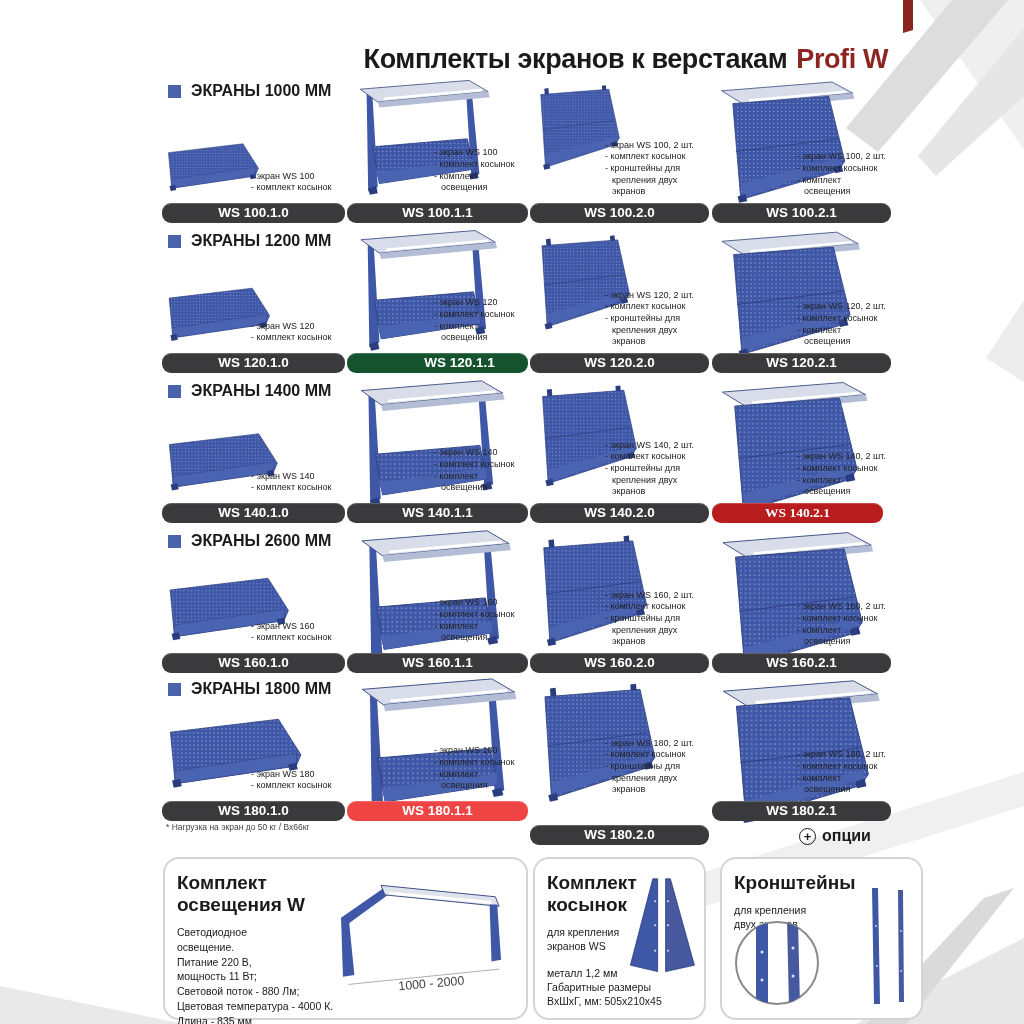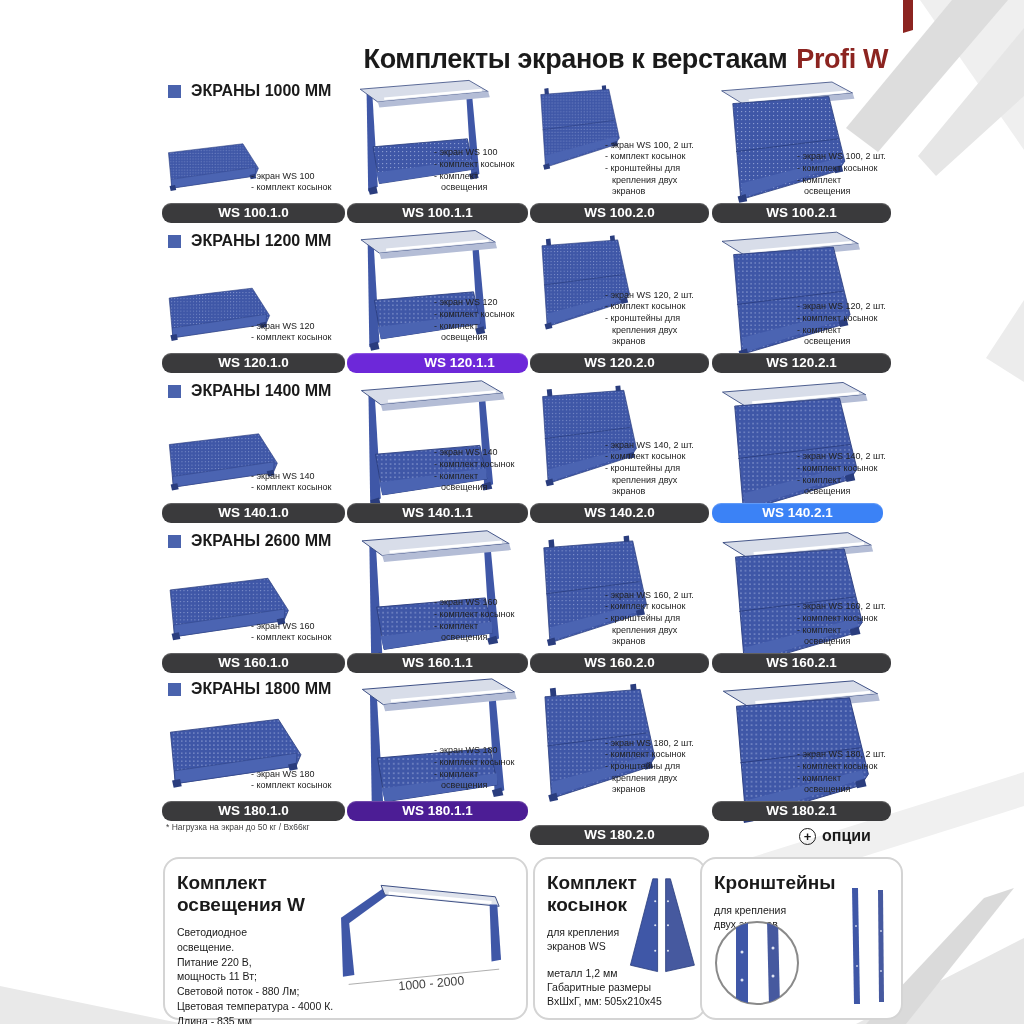--- a/index.html
+++ b/index.html
@@ -187,21 +187,21 @@
     <polygon points="34,118 155,102 156,114 38,132" fill="#4b64b2"></polygon>
     <polygon points="24,138 34,135 36,144 26,146" fill="#2a3d7e"></polygon>
     <polygon points="150,120 160,117 162,125 152,127" fill="#2a3d7e"></polygon>
           </svg>
         </div>
         <div class="bullets" style="right: 2px; bottom: 30px; width: 92px;">
           <div>- экран WS 120</div>
           <div>- комплект косынок</div>
           <div>- комплект освещения</div>
         </div>
-        <div class="label-bar" style="left: 0px; right: 0px; top: 125px; background: #6d28d9; padding-left: 44px;">WS 120.1.1</div>
+        <div class="label-bar" style="left: 0px; right: 0px; top: 125px; background: #14532d; padding-left: 44px;">WS 120.1.1</div>
       </div>
       <div class="cell" style="left: 530px; top: 228px; width: 179px; height: 146px;">
         <div class="img-wrap" style="left: 0px; top: 6px;">
           <svg width="118" height="98" viewBox="0 0 180 150">
     <polygon points="24,8 31,7 32,18 25,19" fill="#2a3d7e"></polygon>
     <polygon points="122,3 129,2 130,13 123,14" fill="#2a3d7e"></polygon>
     <polygon points="18,18 134,9 152,92 144,104 26,142" fill="#3f57a7"></polygon>
     <polygon points="18,18 134,9 152,92 144,104 26,142" fill="url(#perf)" stroke="#2a3d7e" stroke-width="1"></polygon>
     <line x1="21" y1="78" x2="143" y2="62" stroke="#2a3d7e" stroke-width="1"></line>
     <polygon points="26,122 145,90 149,98 27,140" fill="#4b64b2"></polygon>
@@ -311,21 +311,21 @@
     <polygon points="36,132 159,100 162,108 38,150" fill="#4b64b2"></polygon>
     <polygon points="32,148 42,145 44,154 34,156" fill="#2a3d7e"></polygon>
     <polygon points="152,112 162,109 164,117 154,119" fill="#2a3d7e"></polygon>
           </svg>
         </div>
         <div class="bullets" style="right: 2px; bottom: 26px; width: 92px;">
           <div>- экран WS 140, 2 шт.</div>
           <div>- комплект косынок</div>
           <div>- комплект освещения</div>
         </div>
-        <div class="label-bar" style="left: 0px; right: 8px; top: 125px; background: #3b82f6;">WS 140.2.1</div>
+        <div class="label-bar" style="left: 0px; right: 8px; top: 125px; background: #b91c1c; font-family: Liberation Serif, serif;">WS 140.2.1</div>
       </div>
       <div class="sec-head" style="left: 168px; top: 532px;">
         <div class="sq" style="background: rgb(74, 99, 173);"></div>
         <div class="txt">ЭКРАНЫ 2600 ММ</div>
       </div>
       <div class="cell" style="left: 162px; top: 528px; width: 183px; height: 146px;">
         <div class="img-wrap" style="left: 2px; bottom: 30px;">
           <svg width="132" height="73" viewBox="0 0 180 100">
     <polygon points="8,26 142,10 170,54 164,68 14,90" fill="#3f57a7"></polygon>
     <polygon points="8,26 142,10 170,54 164,68 14,90" fill="url(#perf)" stroke="#2a3d7e" stroke-width="1"></polygon>
@@ -436,21 +436,21 @@
     <polygon points="34,118 155,102 156,114 38,132" fill="#4b64b2"></polygon>
     <polygon points="24,138 34,135 36,144 26,146" fill="#2a3d7e"></polygon>
     <polygon points="150,120 160,117 162,125 152,127" fill="#2a3d7e"></polygon>
           </svg>
         </div>
         <div class="bullets" style="right: 2px; bottom: 30px; width: 92px;">
           <div>- экран WS 180</div>
           <div>- комплект косынок</div>
           <div>- комплект освещения</div>
         </div>
-        <div class="label-bar" style="left: 0px; right: 0px; top: 125px; background: #4c1d95;">WS 180.1.1</div>
+        <div class="label-bar" style="left: 0px; right: 0px; top: 125px; background: #ef4444;">WS 180.1.1</div>
       </div>
       <div class="cell" style="left: 530px; top: 676px; width: 179px; height: 146px;">
         <div class="img-wrap" style="left: 0px; top: 6px;">
           <svg width="148" height="123" viewBox="0 0 180 150">
     <polygon points="24,8 31,7 32,18 25,19" fill="#2a3d7e"></polygon>
     <polygon points="122,3 129,2 130,13 123,14" fill="#2a3d7e"></polygon>
     <polygon points="18,18 134,9 152,92 144,104 26,142" fill="#3f57a7"></polygon>
     <polygon points="18,18 134,9 152,92 144,104 26,142" fill="url(#perf)" stroke="#2a3d7e" stroke-width="1"></polygon>
     <line x1="21" y1="78" x2="143" y2="62" stroke="#2a3d7e" stroke-width="1"></line>
     <polygon points="26,122 145,90 149,98 27,140" fill="#4b64b2"></polygon>
@@ -539,21 +539,21 @@
       <circle cx="39" cy="34" r="1.3" fill="#dfe4f2"></circle>
         <circle cx="39" cy="64" r="1.3" fill="#dfe4f2"></circle>
       <circle cx="39" cy="96" r="1.3" fill="#dfe4f2"></circle>
       <polygon points="52,6 58,6 88,114 52,122" fill="#46599f" stroke="#2a3d7e" stroke-width="1"></polygon>
       <circle cx="55" cy="34" r="1.3" fill="#dfe4f2"></circle>
         <circle cx="55" cy="64" r="1.3" fill="#dfe4f2"></circle>
       <circle cx="55" cy="96" r="1.3" fill="#dfe4f2"></circle>
     </svg>
   </div>
 
-  <div class="bbox" style="left:700px;width:203px;">
+  <div class="bbox" style="left:720px;width:203px;">
     <div class="btitle">
       <div>Кронштейны</div>
     </div>
     <div class="bsub">
       <div>для крепления</div>
       <div>двух экранов</div>
     </div>
     <svg class="abs" style="left:10px;bottom:10px;" width="90" height="90" viewBox="0 0 90 90">
       <defs>
           <clipPath id="cclip">

